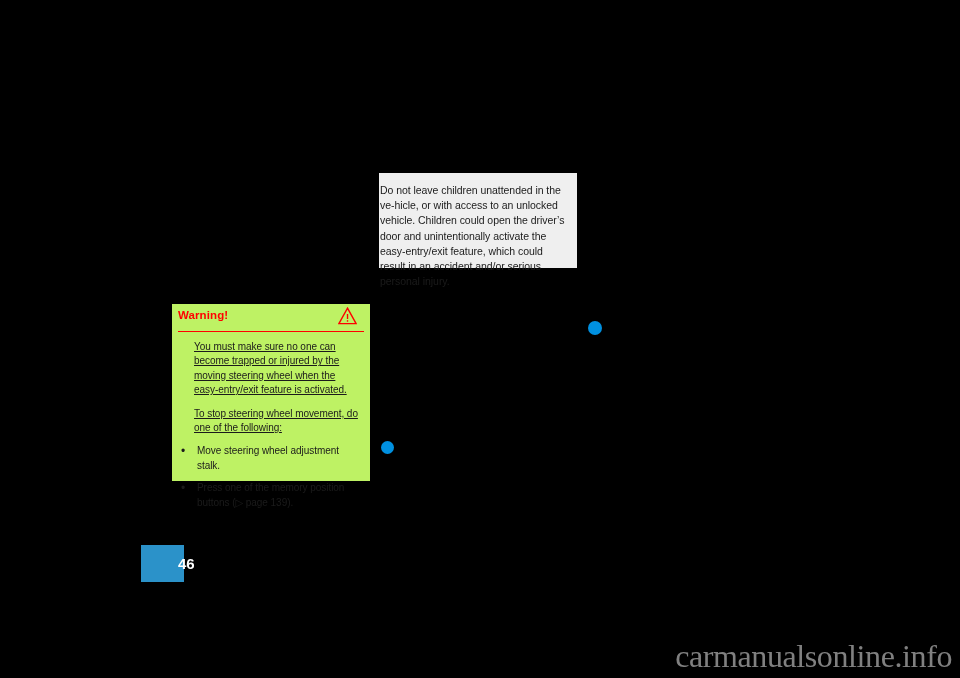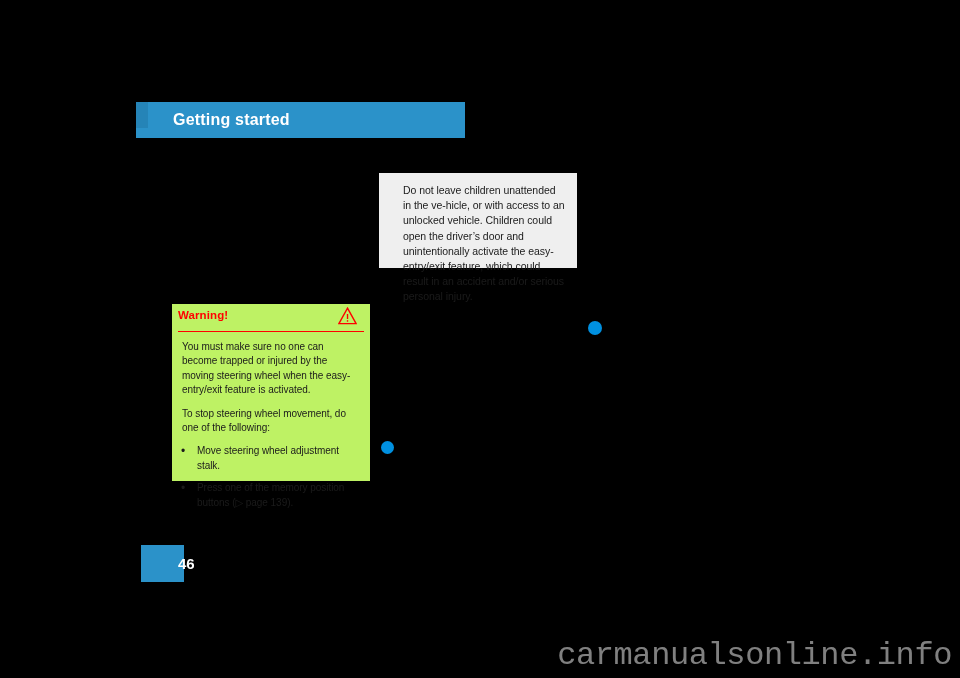--- a/index.html
+++ b/index.html
@@ -56,21 +56,21 @@
 
   
   #note-box {
     position: absolute;
     left: 379px;
     top: 173px;
     width: 198px;
     height: 95px;
     background: #efefef;
     box-sizing: border-box;
-    padding: 10px 12px 8px 24px;
+    padding: 10px 12px 8px 1px;
   }
   #note-box .note-text {
     color: #1b1b1b;
     font-size: 10.5px;
     line-height: 15.2px;
     letter-spacing: -0.05px;
   }
 
   
   #warning-box {
@@ -106,21 +106,22 @@
     line-height: 0;
   }
   #warning-box .warning-body {
     padding: 8px 12px 0 6px;
     color: #1b1b1b;
     font-size: 10px;
     line-height: 14.4px;
     letter-spacing: -0.05px;
   }
   #warning-box .warning-body p {
-    margin: 0 0 9px 4px;
+    margin: 0 0 9px 16px;
+    text-decoration: underline;
   }
   #warning-box ul.warning-list {
     list-style: none;
     margin: 0;
     padding: 0;
   }
   #warning-box ul.warning-list li {
     position: relative;
     padding-left: 19px;
     margin-bottom: 8px;
@@ -184,32 +185,28 @@
   }
   #watermark .watermark-text {
     position: absolute;
     right: 8px;
     bottom: 3px;
     color: #808080;
     font-size: 32px;
     letter-spacing: -0.4px;
     line-height: 38px;
     white-space: nowrap;
-    font-family: Liberation Mono, monospace;
+    font-family: Liberation Serif, serif;
   }
 </style>
 </head>
 <body>
 
 <div id="page-canvas">
 
-  <div id="section-header">
-    <div class="header-notch"></div>
-    <div class="header-title">Getting started</div>
-  </div>
 
   <div id="note-box">
     <div class="note-text">Do not leave children unattended in the ve-hicle, or with access to an unlocked vehicle. Children could open the driver’s door and unintentionally activate the easy-entry/exit feature, which could result in an accident and/or serious personal injury.</div>
   </div>
 
   <div id="warning-box">
     <div class="warning-head">
       <div class="warning-title">Warning!</div>
       <div class="warning-icon">
         <svg width="19" height="18" viewBox="0 0 19 18" xmlns="http://www.w3.org/2000/svg">

